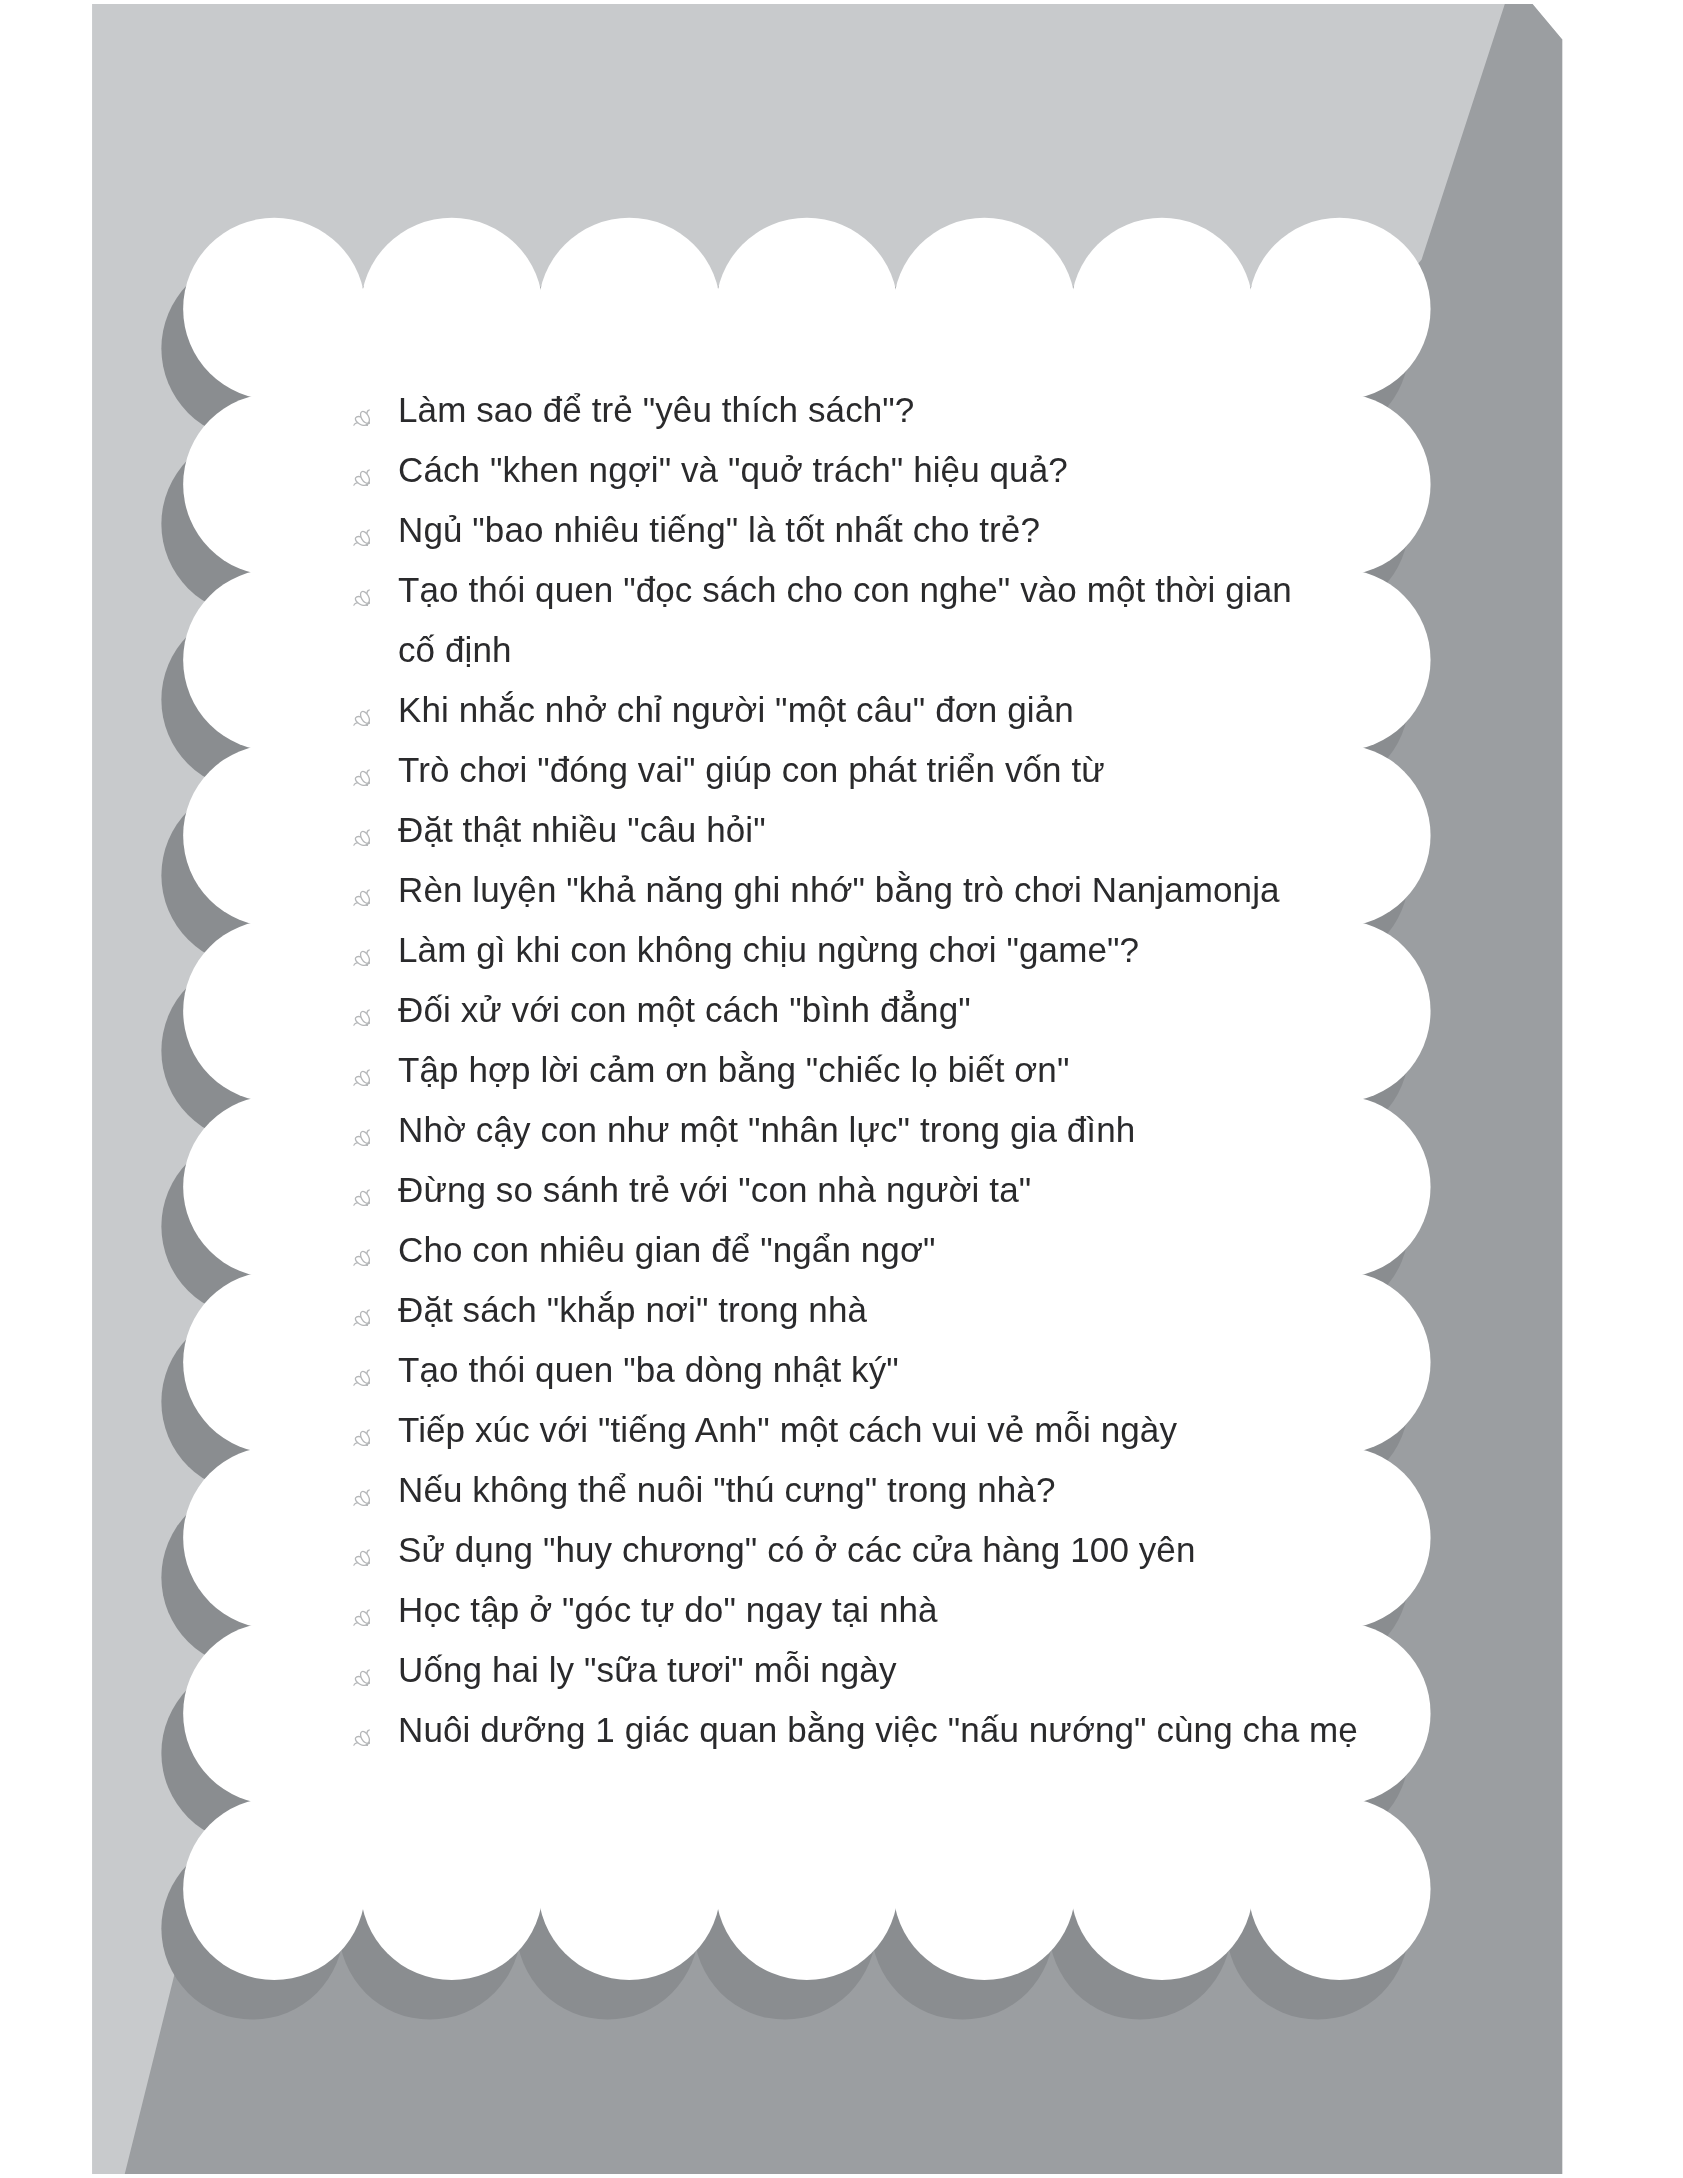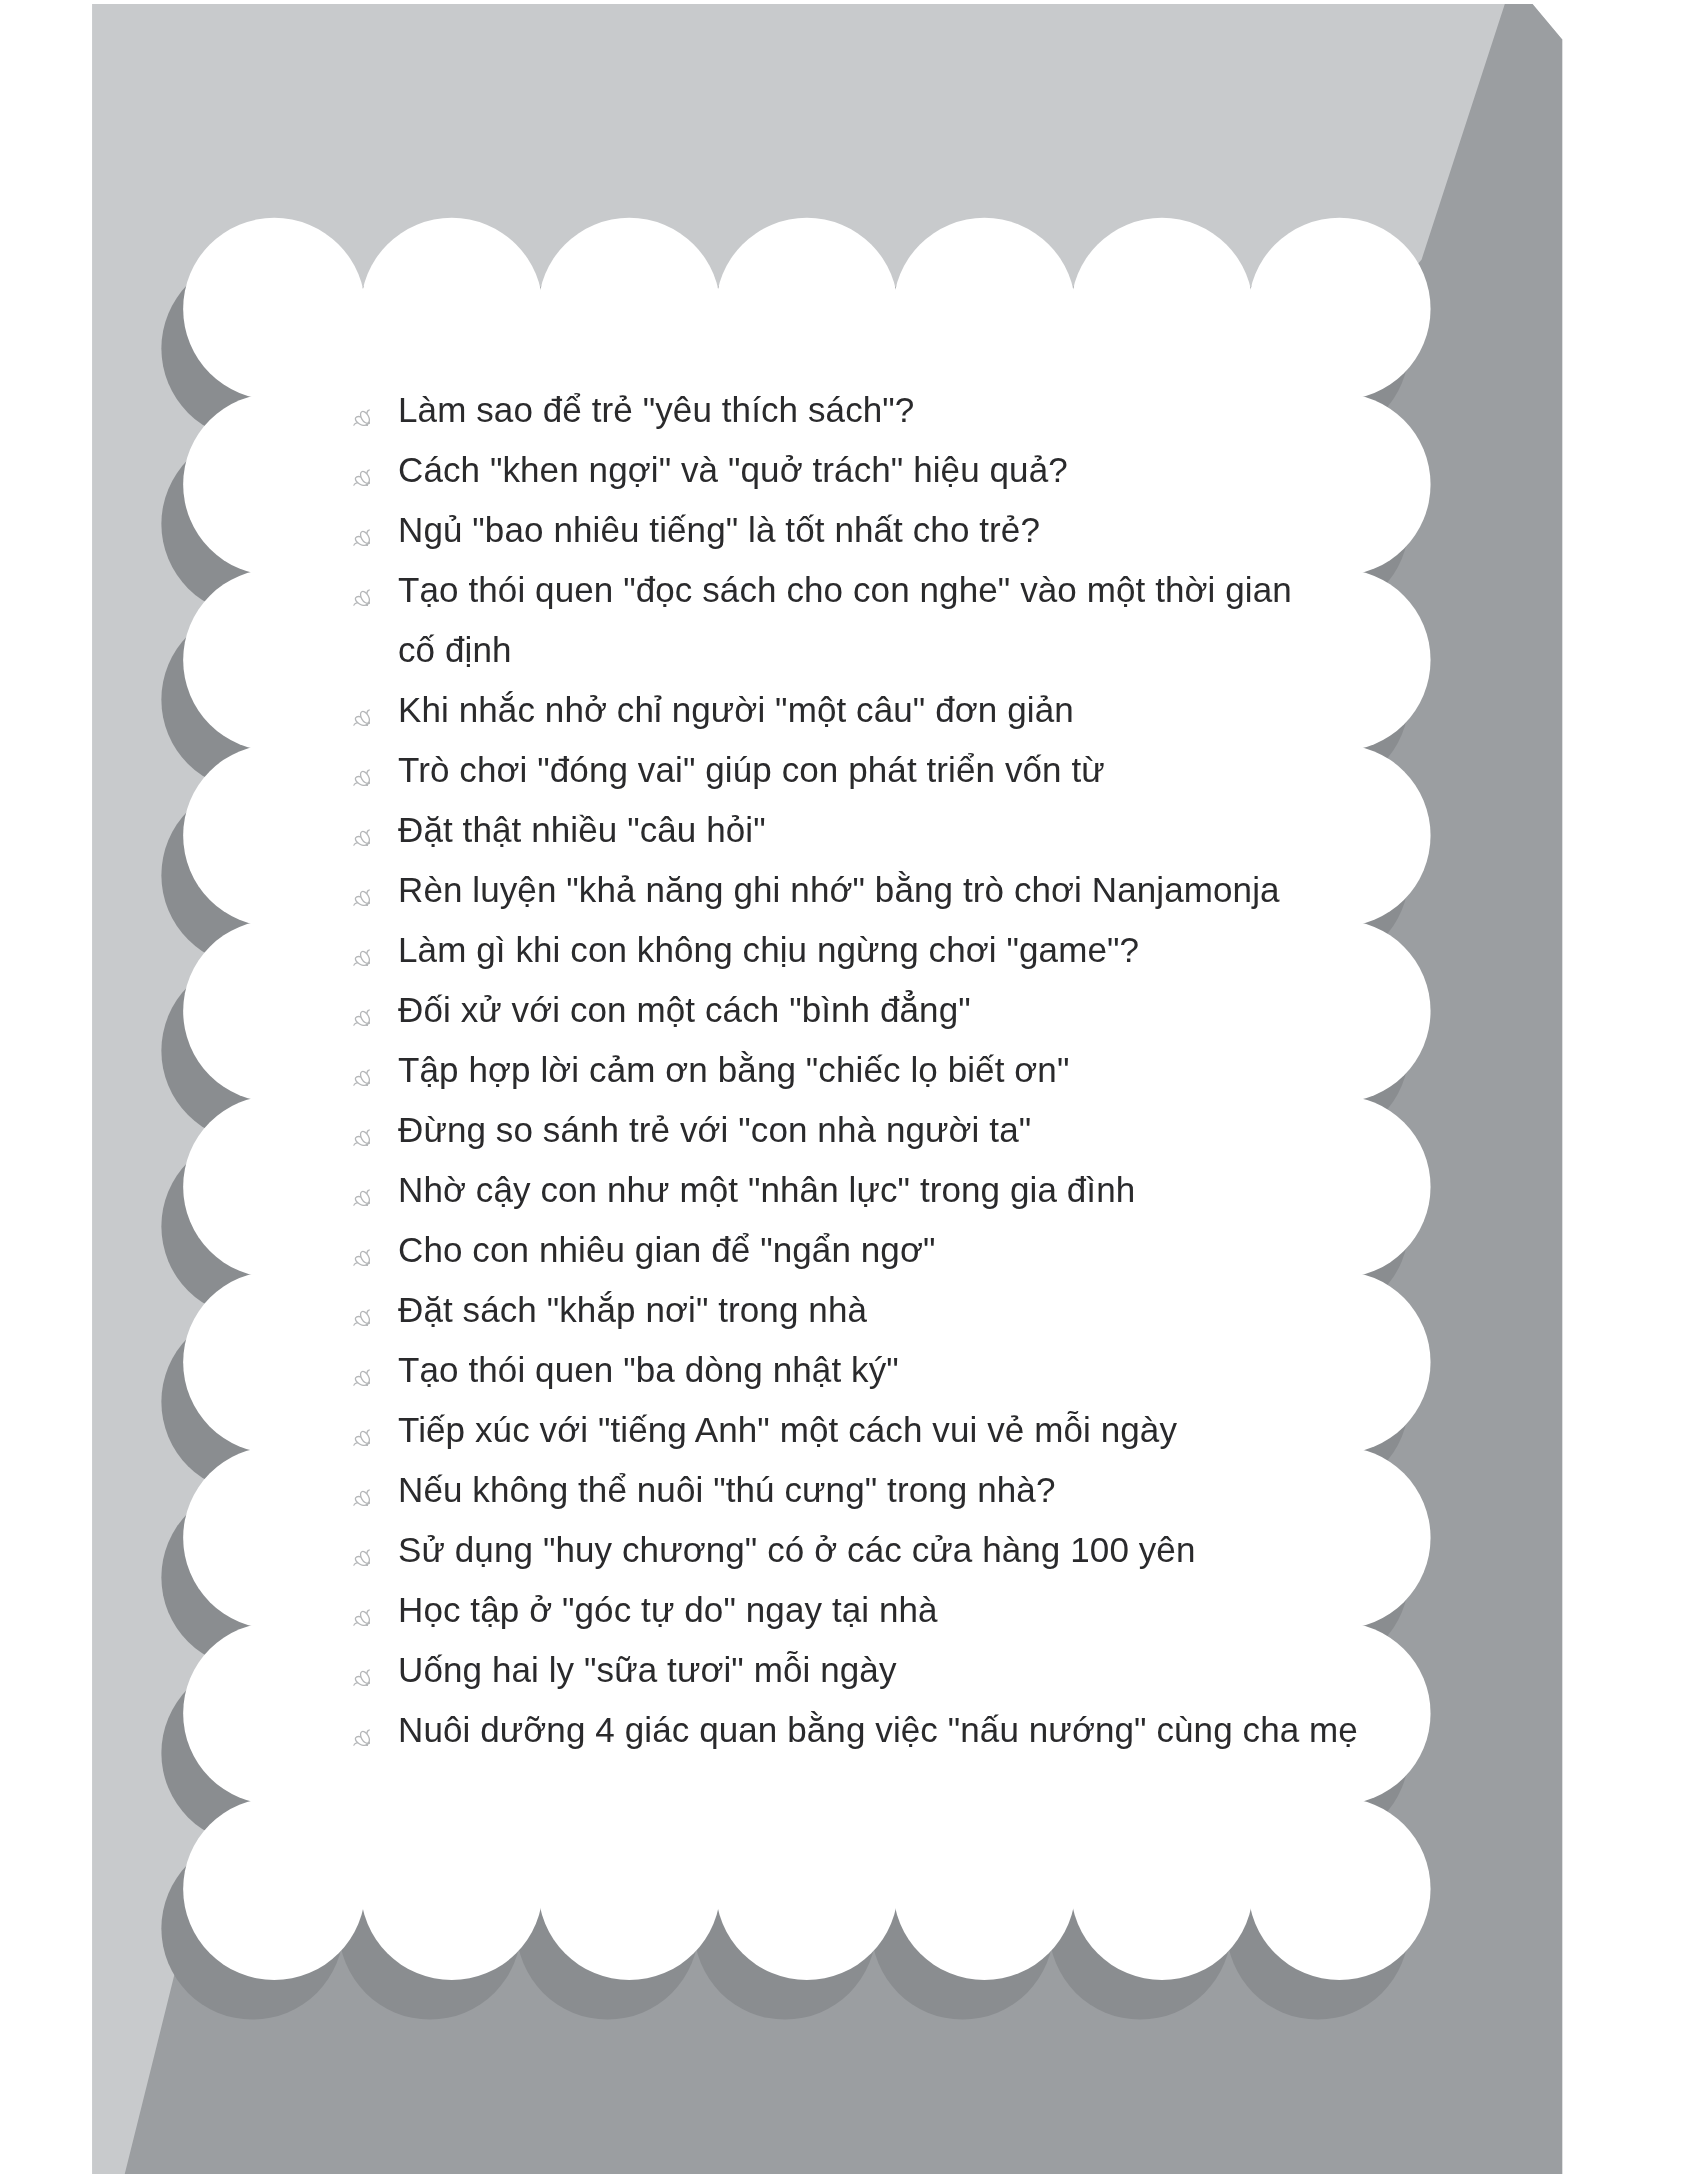--- a/index.html
+++ b/index.html
@@ -203,36 +203,36 @@
           </svg>
         </span>
         <span class="txt">Tập hợp lời cảm ơn bằng "chiếc lọ biết ơn"</span>
       </div>
     <div class="row">
         <span class="bullet">
           <svg class="fl" viewBox="-20 -20 40 40">
             <use href="#flower" stroke="#b5b7b9"></use>
           </svg>
         </span>
+        <span class="txt">Nhờ cậy con như một "nhân lực" trong gia đình</span>
+      </div>
+    <div class="row">
+        <span class="bullet">
+          <svg class="fl" viewBox="-20 -20 40 40">
+            <use href="#flower" stroke="#b5b7b9"></use>
+          </svg>
+        </span>
         <span class="txt">Đừng so sánh trẻ với "con nhà người ta"</span>
       </div>
     <div class="row">
         <span class="bullet">
           <svg class="fl" viewBox="-20 -20 40 40">
             <use href="#flower" stroke="#b5b7b9"></use>
           </svg>
         </span>
-        <span class="txt">Nhờ cậy con như một "nhân lực" trong gia đình</span>
-      </div>
-    <div class="row">
-        <span class="bullet">
-          <svg class="fl" viewBox="-20 -20 40 40">
-            <use href="#flower" stroke="#b5b7b9"></use>
-          </svg>
-        </span>
         <span class="txt">Cho con nhiêu gian để "ngẩn ngơ"</span>
       </div>
     <div class="row">
         <span class="bullet">
           <svg class="fl" viewBox="-20 -20 40 40">
             <use href="#flower" stroke="#b5b7b9"></use>
           </svg>
         </span>
         <span class="txt">Đặt sách "khắp nơi" trong nhà</span>
       </div>
@@ -283,18 +283,18 @@
           </svg>
         </span>
         <span class="txt">Uống hai ly "sữa tươi" mỗi ngày</span>
       </div>
     <div class="row">
         <span class="bullet">
           <svg class="fl" viewBox="-20 -20 40 40">
             <use href="#flower" stroke="#b5b7b9"></use>
           </svg>
         </span>
-        <span class="txt">Nuôi dưỡng 4 giác quan bằng việc "nấu nướng" cùng cha mẹ</span>
+        <span class="txt">Nuôi dưỡng 1 giác quan bằng việc "nấu nướng" cùng cha mẹ</span>
       </div>
   </div>
 
 </div>
 
 
 </body></html>

